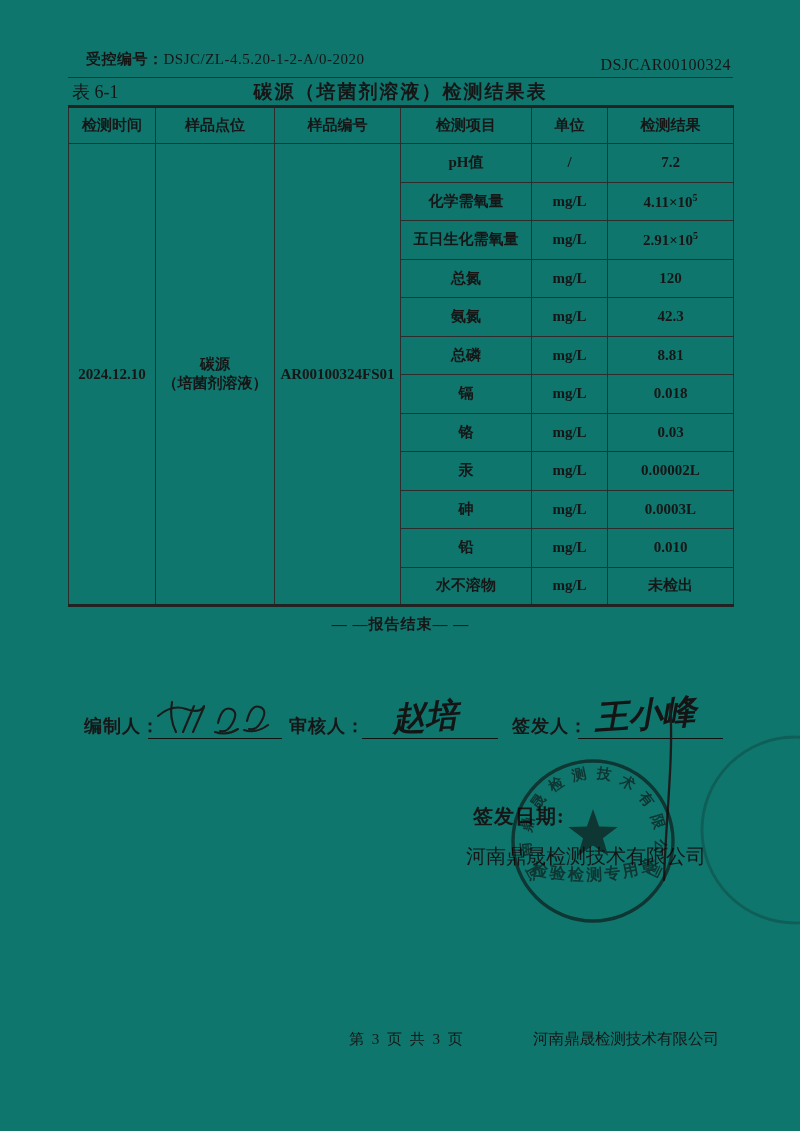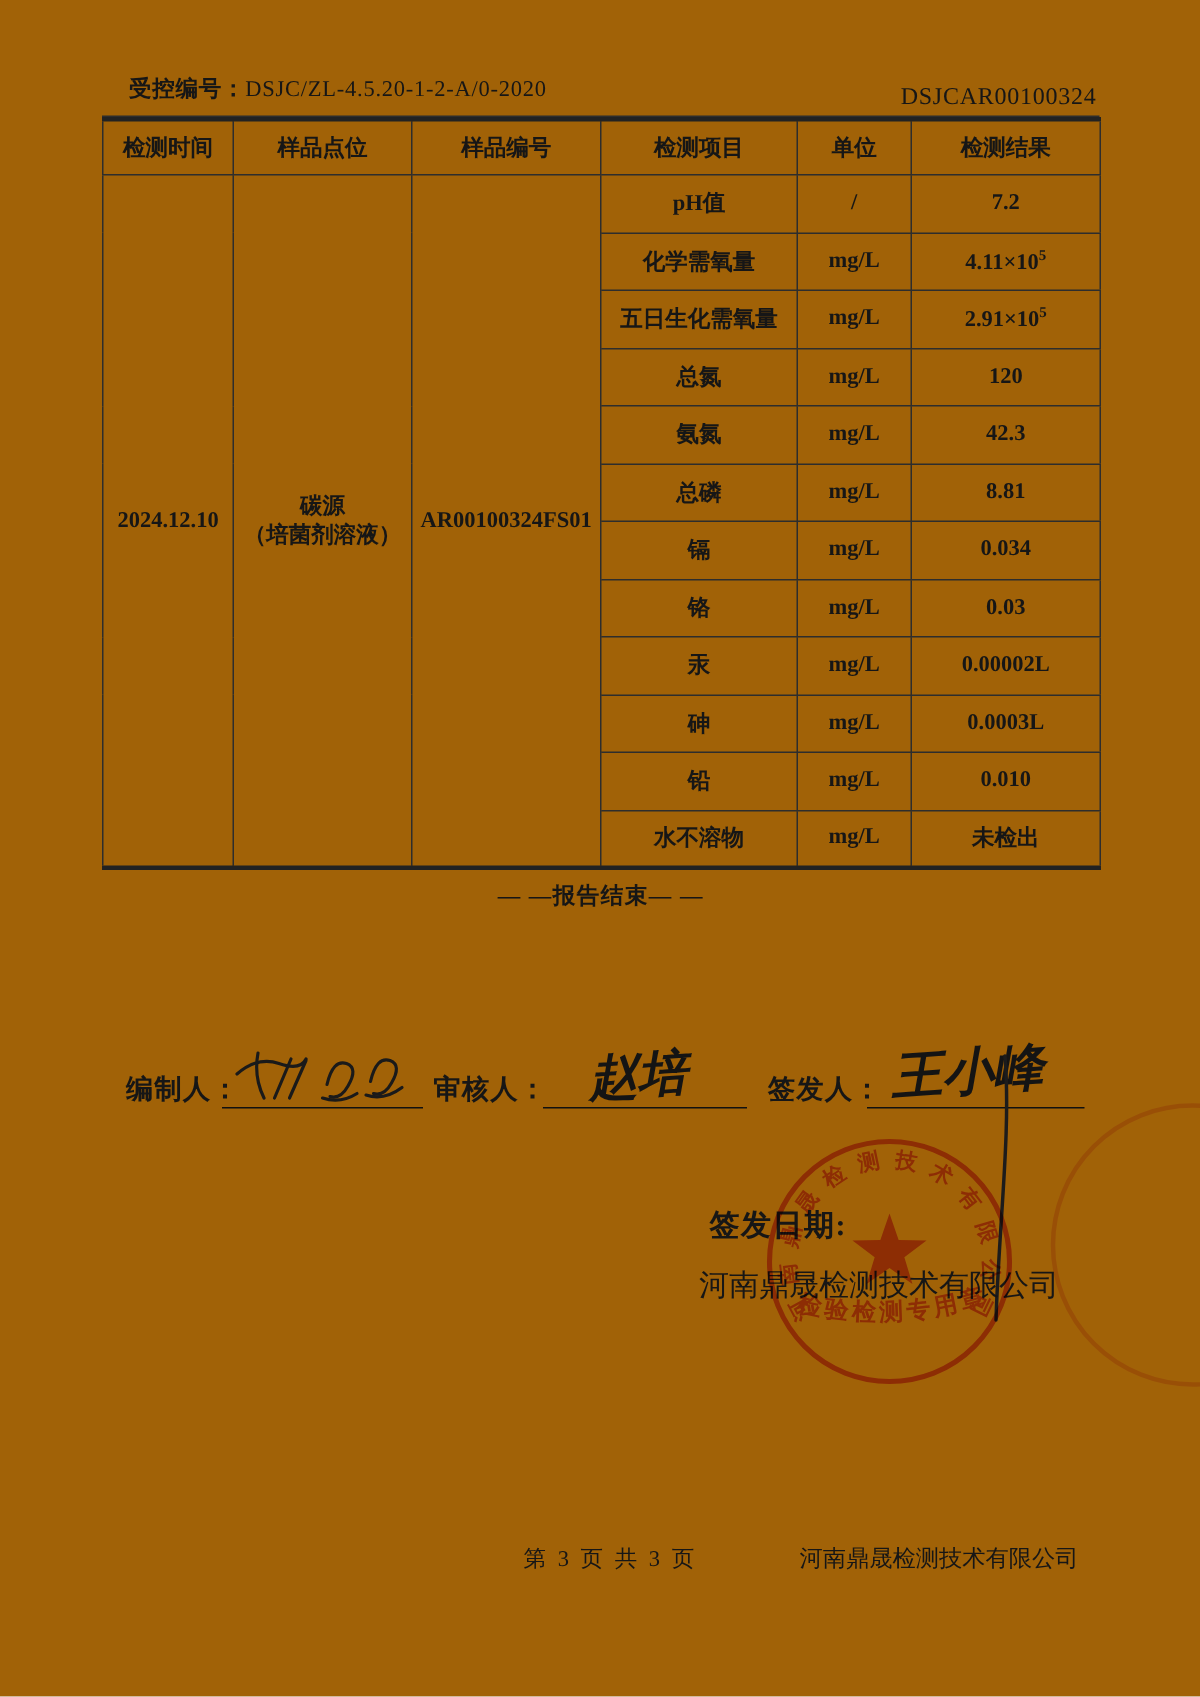--- a/index.html
+++ b/index.html
@@ -1,19 +1,19 @@
 <!DOCTYPE html>
 <html><head>
 <meta charset="utf-8">
 <style>
   html,body{margin:0;padding:0;background:#e8e8e8;}
   .page{
     position:relative;
     width:800px;height:1131px;
-    background:#a16207;
+    background:#0f766e;
     font-family:"Liberation Serif","DejaVu Serif",serif;
     color:#161616;
     overflow:hidden;
   }
   .content{position:absolute;left:68px;top:0;width:665px;}
   .topbar{position:relative;height:77px;border-bottom:1.5px solid #2d2d2d;}
   .controlled{position:absolute;left:18px;bottom:8px;font-size:15px;letter-spacing:.5px;}
   .controlled .lbl{font-weight:bold;}
   .report-no{position:absolute;right:2px;bottom:3px;font-size:16px;letter-spacing:.5px;}
   .title-row{position:relative;height:27px;}
@@ -56,20 +56,24 @@
 
   <div class="content">
 
     <div class="topbar">
       <div class="controlled">
         <span class="lbl">受控编号：</span><span>DSJC/ZL-4.5.20-1-2-A/0-2020</span>
       </div>
       <div class="report-no">DSJCAR00100324</div>
     </div>
 
+    <div class="title-row">
+      <span class="table-no">表 6-1</span>
+      <span class="doc-title">碳源（培菌剂溶液）检测结果表</span>
+    </div>
 
     <table class="results">
       <colgroup>
         <col style="width:87px">
           <col style="width:119px">
           <col style="width:126px">
         <col style="width:131px">
           <col style="width:76px">
           <col style="width:126px">
       </colgroup>
@@ -116,21 +120,21 @@
             <td>42.3</td>
           </tr>
           <tr>
             <td>总磷</td>
             <td>mg/L</td>
             <td>8.81</td>
           </tr>
           <tr>
             <td>镉</td>
             <td>mg/L</td>
-            <td>0.034</td>
+            <td>0.018</td>
           </tr>
           <tr>
             <td>铬</td>
             <td>mg/L</td>
             <td>0.03</td>
           </tr>
           <tr>
             <td>汞</td>
             <td>mg/L</td>
             <td>0.00002L</td>

